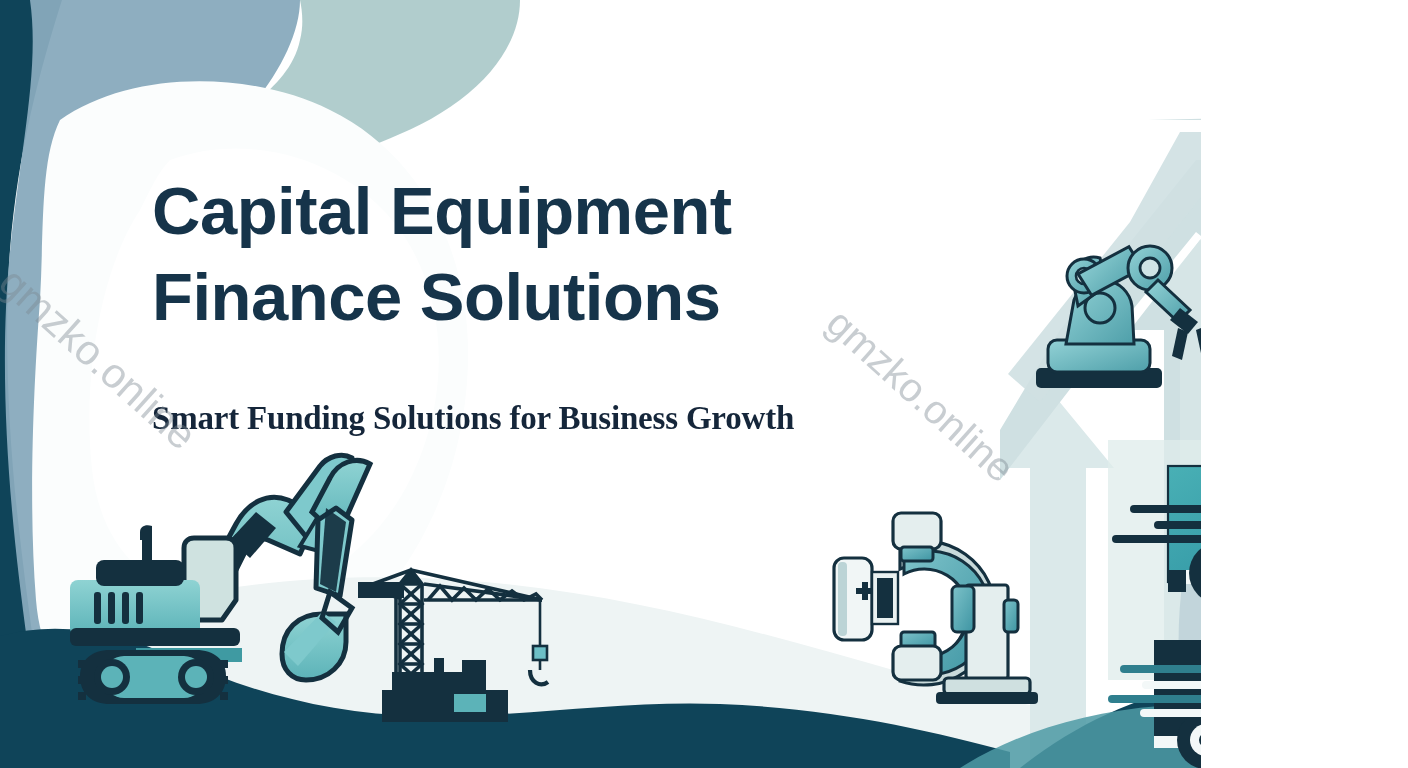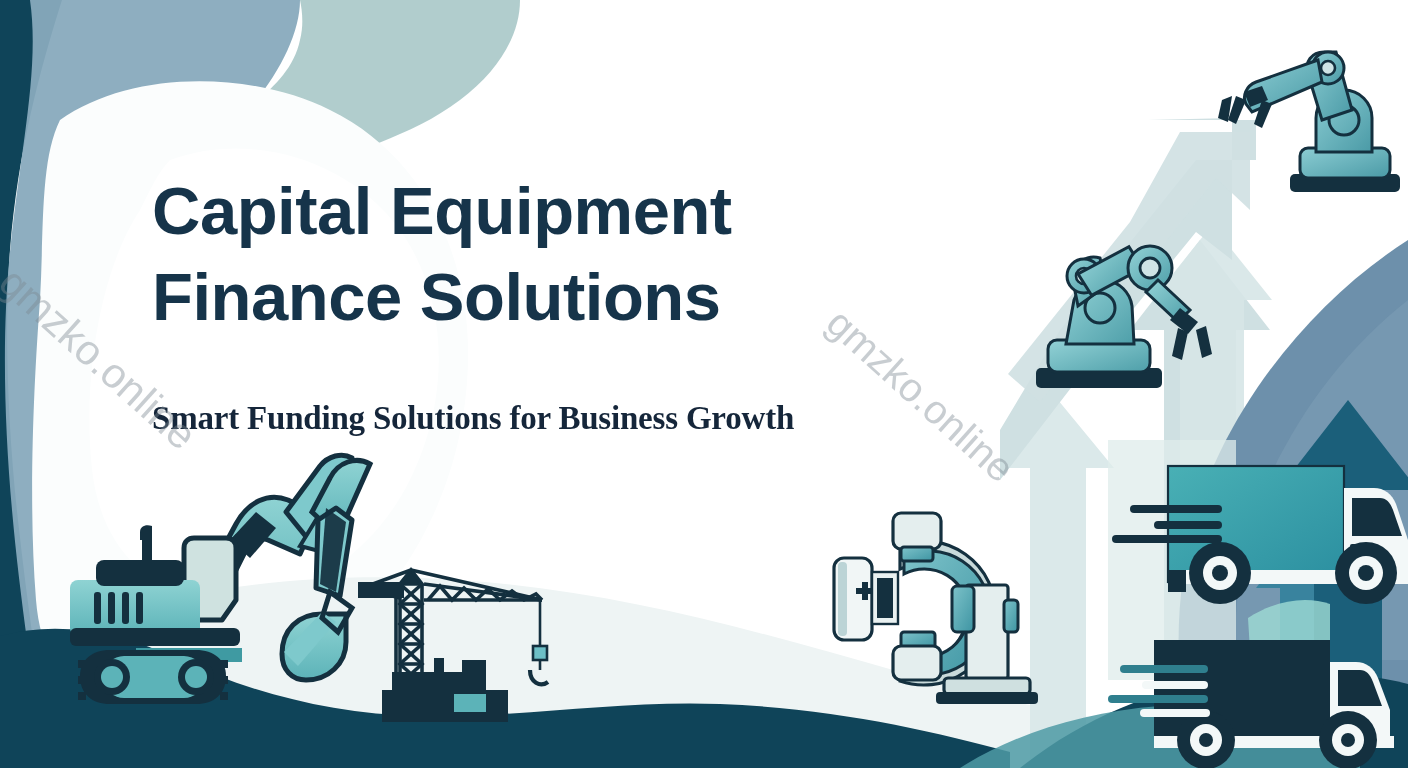--- a/index.html
+++ b/index.html
@@ -6,24 +6,25 @@
   html, body {
     margin: 0;
     padding: 0;
     background: #ffffff;
   }
   body {
     font-family: "Liberation Sans", sans-serif;
   }
   #stage {
     position: relative;
-    width: 1408px;
+    width: 1176px;
     height: 768px;
     overflow: hidden;
     background: #ffffff;
+    padding-left: 25px;
   }
   #stage svg.layer {
     position: absolute;
     top: 0;
     left: 0;
     width: 1408px;
     height: 768px;
   }
   .text-block {
     position: absolute;

